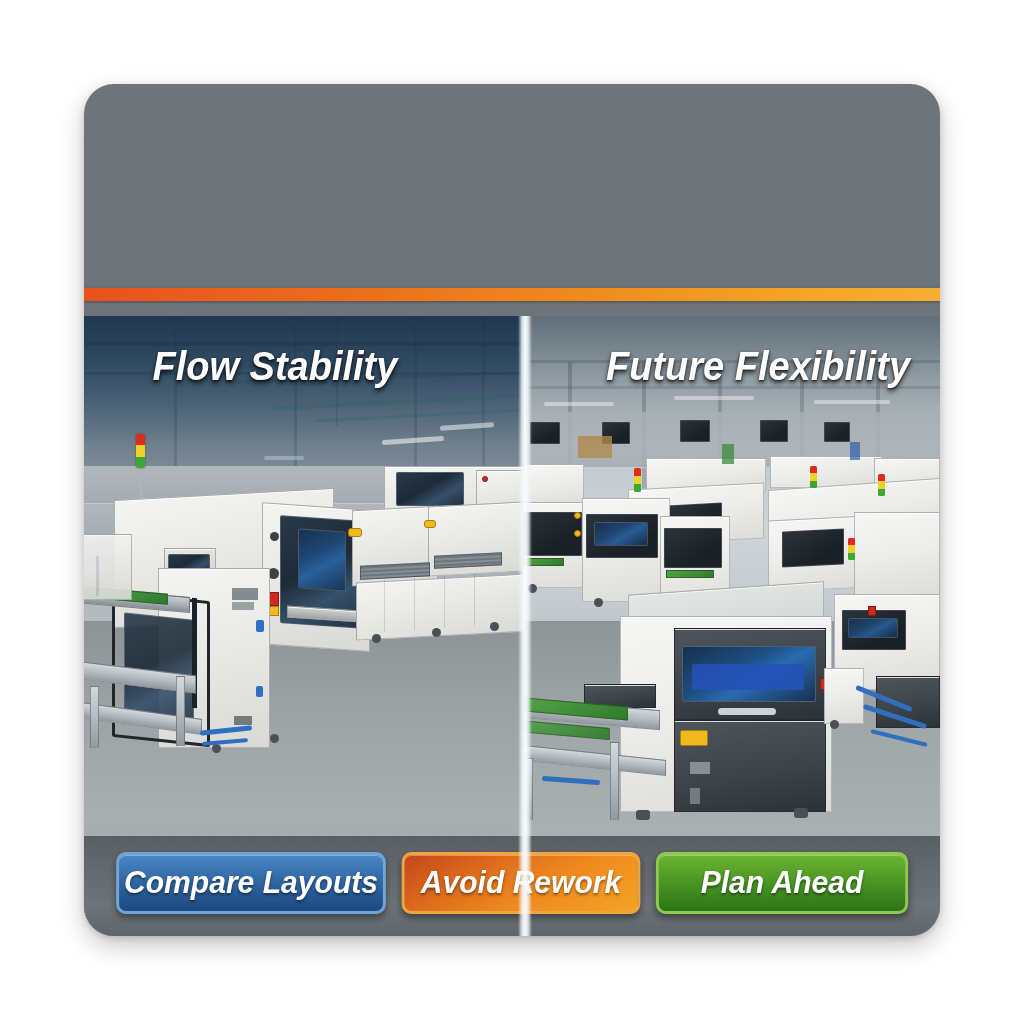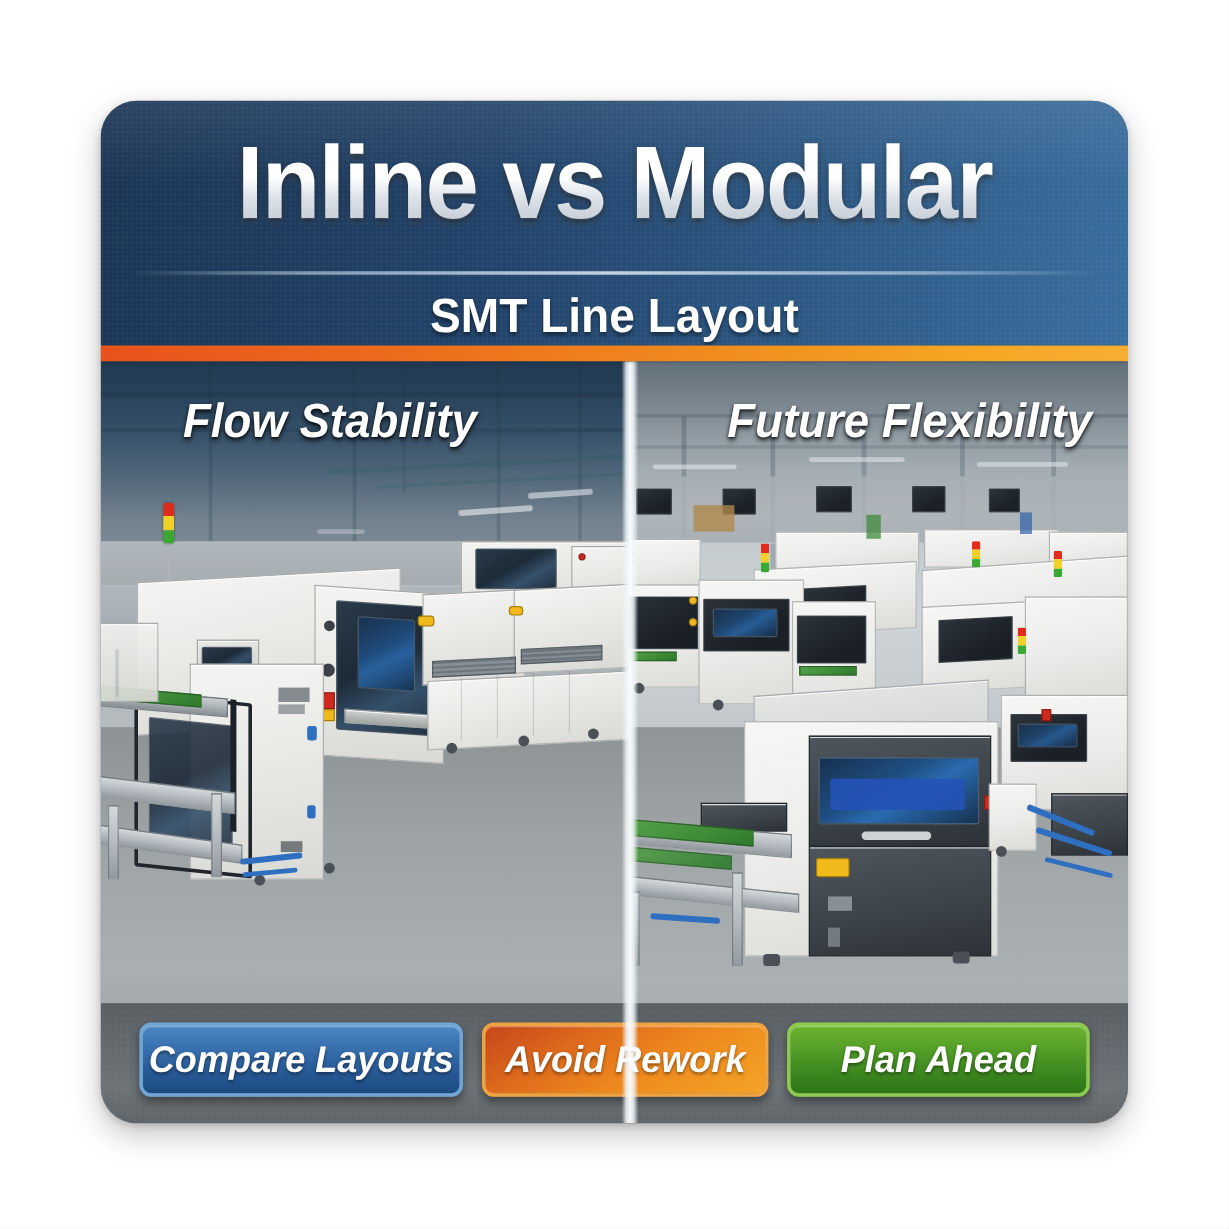--- a/index.html
+++ b/index.html
@@ -92,21 +92,21 @@
   #accent {
     position:absolute; left:0; top:204px;
     width:100%; height:13px;
     background:linear-gradient(90deg,#e8521c 0%,#ec6a1c 28%,#f08a1e 58%,#f5a623 85%,#f6ae32 100%);
     box-shadow:0 1px 3px rgba(0,0,0,0.35);
     z-index:6;
   }
 
   
   #photos {
-    position:absolute; left:0; top:217px;
+    position:absolute; left:0; top:232px;
     width:100%; height:635px;
     overflow:hidden;
     padding-left:44px;
   }
   .panel { position:absolute; top:0; height:100%; overflow:hidden; }
   #panel-left  { left:0;     width:440px; }
   #panel-right { left:440px; width:416px; }
 
   
   #panel-left .sky {
@@ -296,30 +296,20 @@
     left:568px; width:260px;
     background:linear-gradient(180deg,#6cb32f 0%,#55a028 32%,#3f8a20 66%,#2d7518 100%);
     border:3px solid #8dca4d;
   }
 </style>
 </head>
 <body>
 
 <div id="card">
 
-  <div id="header">
-    <div class="dots"></div>
-    <div class="topsheen"></div>
-
-    <div id="title">Inline vs Modular</div>
-
-    <div id="title-sep"></div>
-
-    <div id="subtitle">SMT Line Layout</div>
-  </div>
 
   <div id="accent"></div>
 
   <div id="photos">
 
     <div class="panel" id="panel-left">
       <div class="sky"></div>
 
       <div class="beam" style="left:0;top:26px;width:440px;height:4px;"></div>
       <div class="beam" style="left:0;top:56px;width:440px;height:3px;opacity:.6;"></div>

